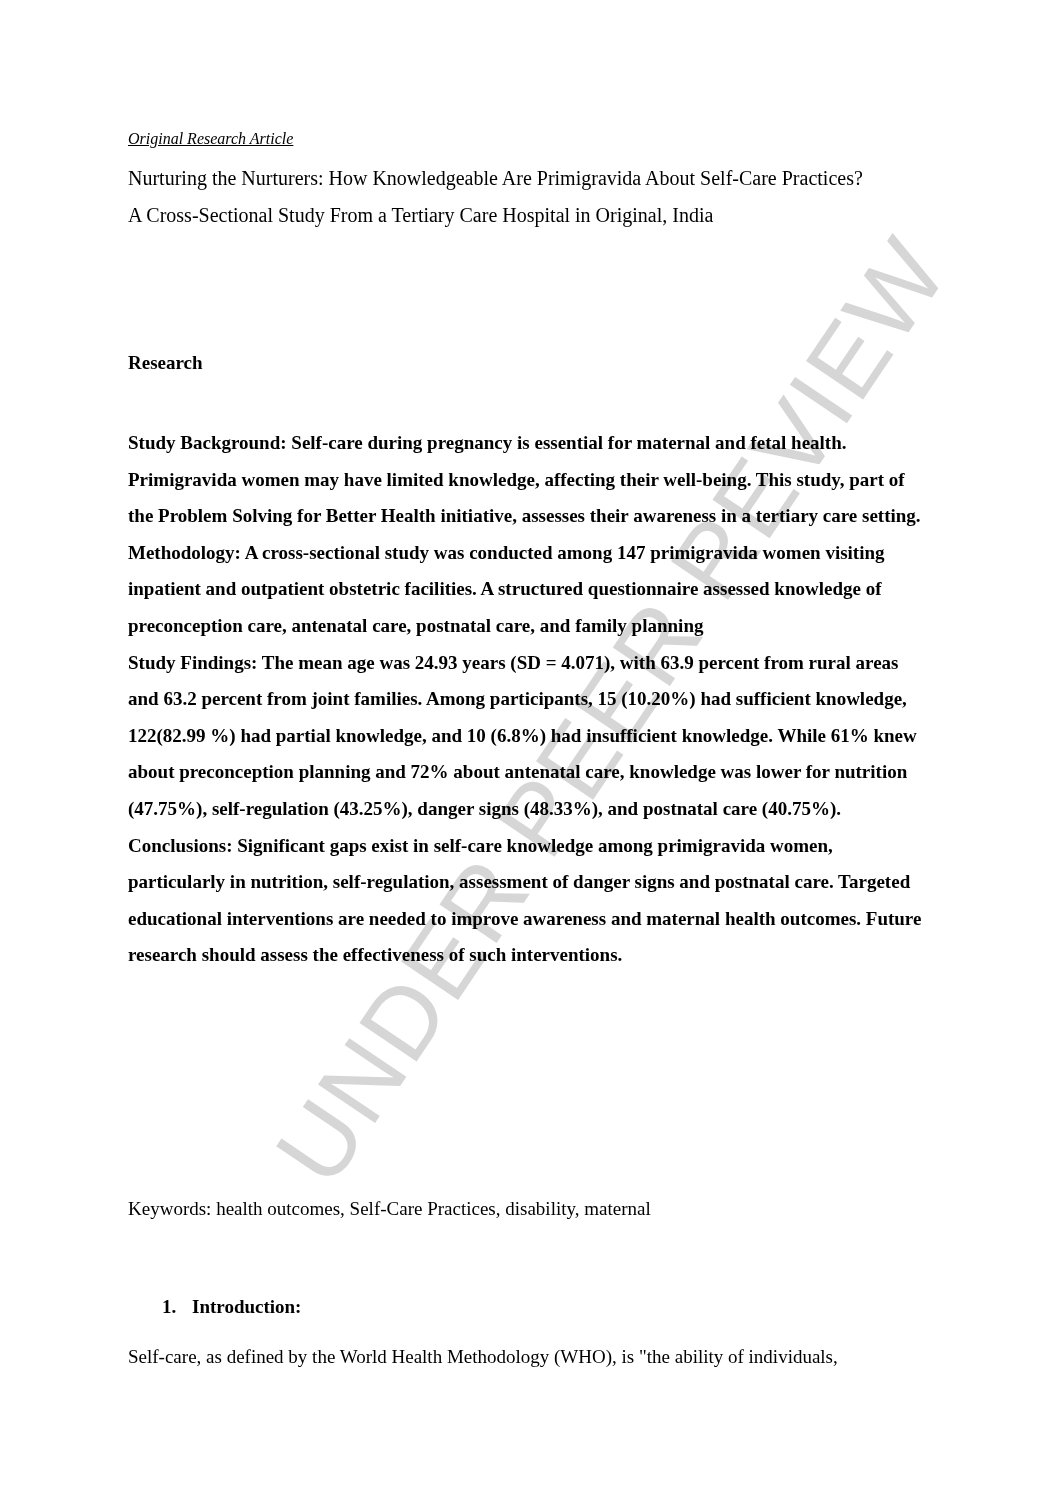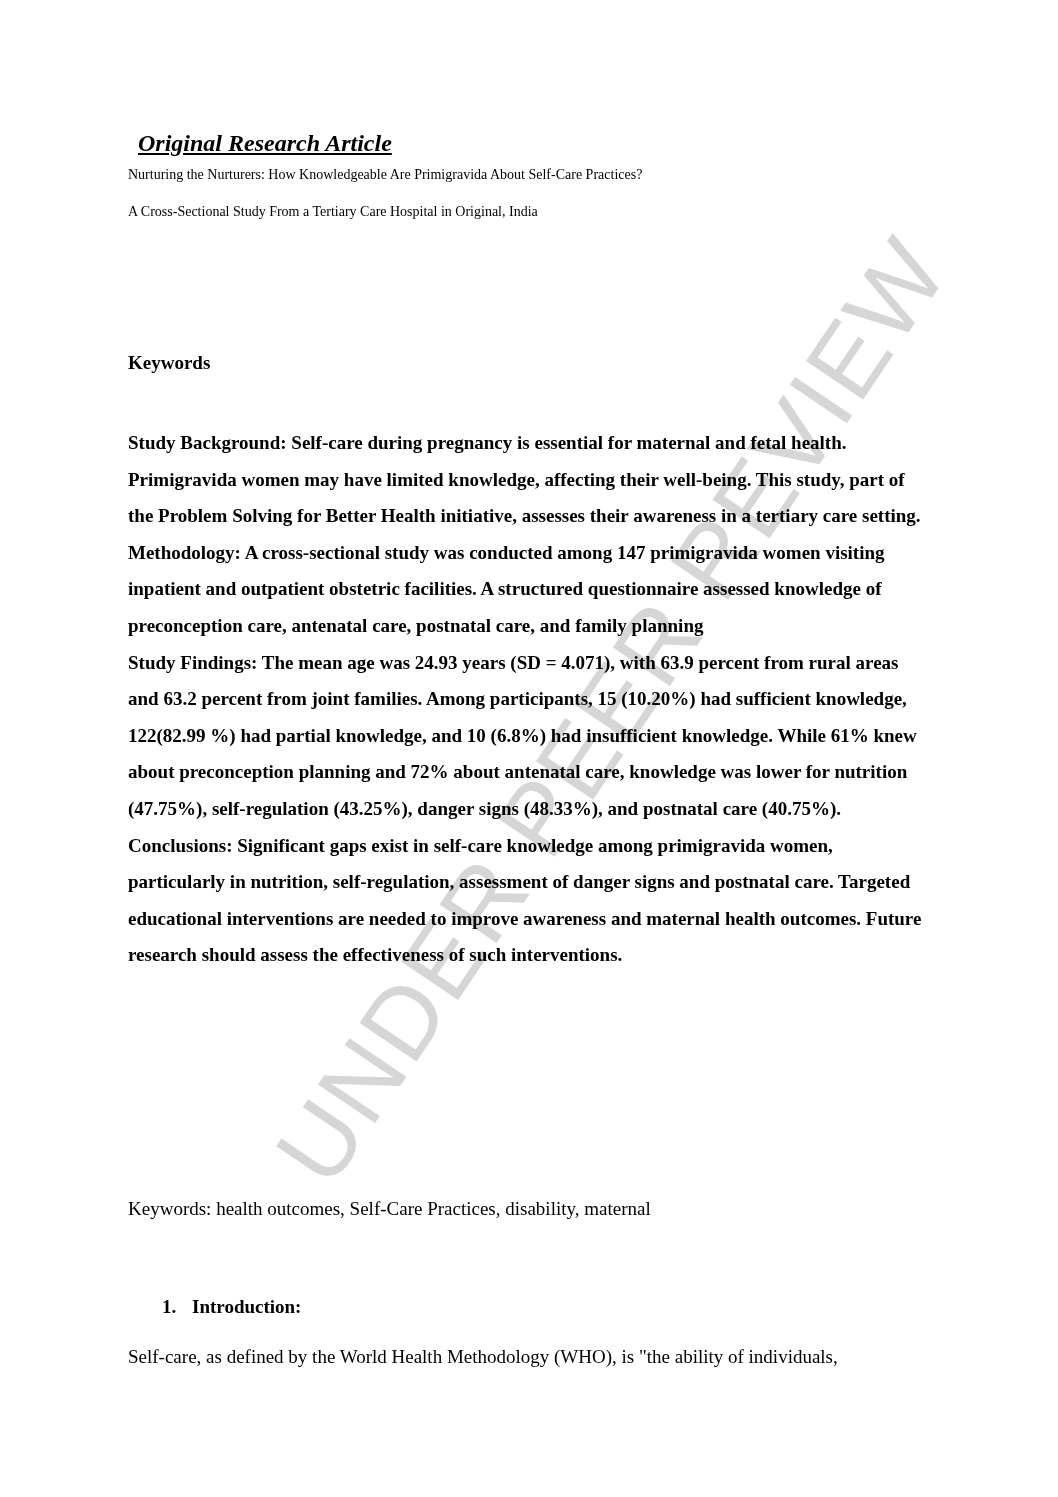--- a/index.html
+++ b/index.html
@@ -1,21 +1,21 @@
 <!DOCTYPE html>
 <html><head>
 <meta charset="utf-8">
 <style>
   html, body { margin: 0; padding: 0; background: #ffffff; }
   body { width: 1058px; height: 1497px; position: relative; overflow: hidden; font-family: "Liberation Serif", "DejaVu Serif", serif; color: #000; }
   .page { position: absolute; left: 0; top: 0; width: 1058px; height: 1497px; }
   .watermark { position: absolute; left: 80px; top: 700px; width: 1000px; text-align: center; font-family: "Liberation Sans", "DejaVu Sans", sans-serif; font-size: 100px; color: #d6d6d6; transform: rotate(-56deg); transform-origin: 50% 50%; letter-spacing: 2px; white-space: nowrap; z-index: 0; pointer-events: none; }
   .content { position: absolute; left: 128px; top: 0; width: 800px; z-index: 1; }
-  .article-type { position: absolute; top: 130px; left: 10px; font-size: 24px; font-weight: bold; font-style: italic; text-decoration: underline; }
-  .title-line { position: absolute; left: 0; font-size: 14px; white-space: nowrap; }
+  .article-type { position: absolute; top: 130px; left: 0; font-size: 16px; font-weight: normal; font-style: italic; text-decoration: underline; }
+  .title-line { position: absolute; left: 0; font-size: 20px; white-space: nowrap; }
   .t1 { top: 167px; }
   .t2 { top: 204px; }
   .abstract-heading { position: absolute; top: 352px; left: 0; font-size: 19px; font-weight: bold; }
   .abstract-body { position: absolute; top: 425px; left: 0; width: 800px; font-size: 19px; font-weight: bold; line-height: 36.6px; }
   .abstract-body p { margin: 0; }
   .keywords { position: absolute; top: 1198px; left: 0; font-size: 19px; white-space: nowrap; }
   .intro-heading { position: absolute; top: 1296px; left: 34px; font-size: 19px; font-weight: bold; }
   .intro-heading .num { display: inline-block; width: 30px; }
   .intro-text { position: absolute; top: 1346px; left: 0; font-size: 19px; white-space: nowrap; }
 </style>
@@ -23,21 +23,21 @@
 <body>
 
 <div class="page">
   <div class="watermark">UNDER PEER REVIEW</div>
 
   <div class="content">
     <div class="article-type">Original Research Article</div>
     <div class="title-line t1">Nurturing the Nurturers: How Knowledgeable Are Primigravida About Self-Care Practices?</div>
     <div class="title-line t2">A Cross-Sectional Study From a Tertiary Care Hospital in Original, India</div>
 
-    <div class="abstract-heading">Keywords</div>
+    <div class="abstract-heading">Research</div>
 
     <div class="abstract-body">
       <p>Study Background: Self-care during pregnancy is essential for maternal and fetal health. Primigravida women may have limited knowledge, affecting their well-being. This study, part of the Problem Solving for Better Health initiative, assesses their awareness in a tertiary care setting.</p>
       <p>Methodology: A cross-sectional study was conducted among 147 primigravida women visiting inpatient and outpatient obstetric facilities. A structured questionnaire assessed knowledge of preconception care, antenatal care, postnatal care, and family planning</p>
       <p>Study Findings: The mean age was 24.93 years (SD = 4.071), with 63.9 percent from rural areas and 63.2 percent from joint families. Among participants, 15 (10.20%) had sufficient knowledge, 122(82.99 %) had partial knowledge, and 10 (6.8%) had insufficient knowledge. While 61% knew about preconception planning and 72% about antenatal care, knowledge was lower for nutrition (47.75%), self-regulation (43.25%), danger signs (48.33%), and postnatal care (40.75%).</p>
       <p>Conclusions: Significant gaps exist in self-care knowledge among primigravida women, particularly in nutrition, self-regulation, assessment of danger signs and postnatal care. Targeted educational interventions are needed to improve awareness and maternal health outcomes. Future research should assess the effectiveness of such interventions.</p>
     </div>
 
     <div class="keywords">Keywords: health outcomes, Self-Care Practices, disability, maternal</div>
 

